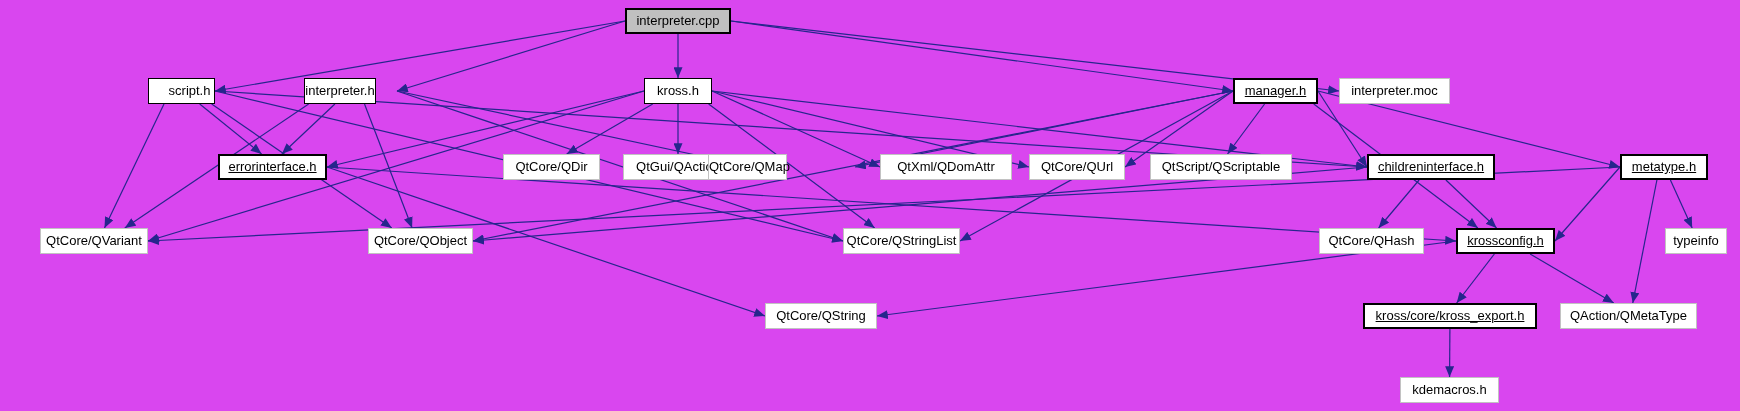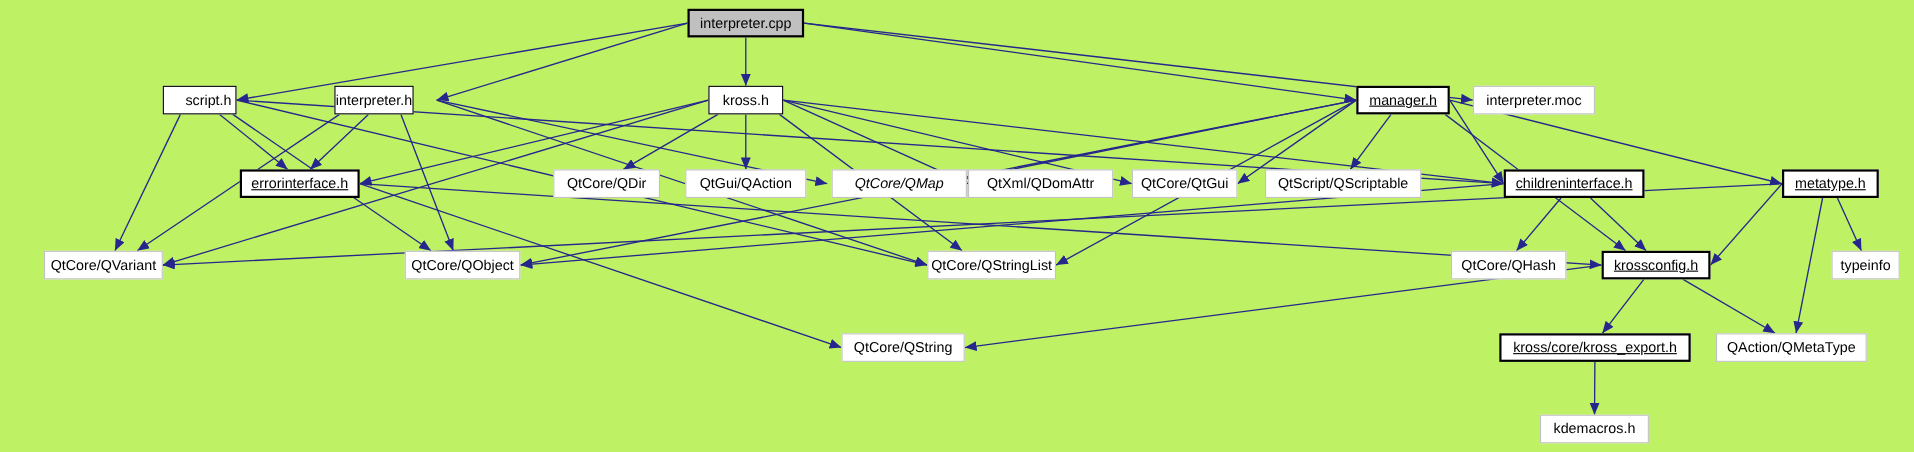--- a/index.html
+++ b/index.html
@@ -4,21 +4,21 @@
 <style>
   html, body {
     margin: 0;
     padding: 0;
     background: #ffffff;
   }
   #graph {
     position: relative;
     width: 1740px;
     height: 411px;
-    background: #bef264;
+    background: #d946ef;
     font-family: "Liberation Sans", sans-serif;
     overflow: hidden;
   }
   #edges {
     position: absolute;
     left: 0;
     top: 0;
   }
   .node {
     position: absolute;
@@ -110,23 +110,23 @@
   <div id="nodes">
       <div class="node main" style="left: 625px; top: 8px; width: 106px;">interpreter.cpp</div>
       <div class="node doc" style="left: 148px; top: 78px; width: 67px; padding-left: 16px;">script.h</div>
       <div class="node doc" style="left: 304px; top: 78px; width: 72px;">interpreter.h</div>
       <div class="node doc" style="left: 644px; top: 78px; width: 68px;">kross.h</div>
       <div class="node bold" style="left: 1233px; top: 78px; width: 85px;">manager.h</div>
       <div class="node ext" style="left: 1339px; top: 78px; width: 111px;">interpreter.moc</div>
       <div class="node bold" style="left: 218px; top: 154px; width: 109px;">errorinterface.h</div>
       <div class="node ext" style="left: 503px; top: 154px; width: 97px;">QtCore/QDir</div>
       <div class="node ext" style="left: 623px; top: 154px; width: 110px;">QtGui/QAction</div>
-      <div class="node ext" style="left: 756px; top: 154px; width: 123px; font-style: italic;">QtCore/QMap</div>
+      <div class="node ext" style="left: 708px; top: 154px; width: 79px;">QtCore/QMap</div>
       <div class="node ext" style="left: 880px; top: 154px; width: 132px;">QtXml/QDomAttr</div>
-      <div class="node ext" style="left: 1029px; top: 154px; width: 96px;">QtCore/QtGui</div>
+      <div class="node ext" style="left: 1029px; top: 154px; width: 96px;">QtCore/QUrl</div>
       <div class="node ext" style="left: 1150px; top: 154px; width: 142px;">QtScript/QScriptable</div>
       <div class="node bold" style="left: 1367px; top: 154px; width: 128px;">childreninterface.h</div>
       <div class="node bold" style="left: 1620px; top: 154px; width: 88px;">metatype.h</div>
       <div class="node ext" style="left: 40px; top: 228px; width: 108px;">QtCore/QVariant</div>
       <div class="node ext" style="left: 368px; top: 228px; width: 105px;">QtCore/QObject</div>
       <div class="node ext" style="left: 843px; top: 228px; width: 117px;">QtCore/QStringList</div>
       <div class="node ext" style="left: 1319px; top: 228px; width: 105px;">QtCore/QHash</div>
       <div class="node bold" style="left: 1456px; top: 228px; width: 99px;">krossconfig.h</div>
       <div class="node ext" style="left: 1665px; top: 228px; width: 62px;">typeinfo</div>
       <div class="node ext" style="left: 765px; top: 303px; width: 112px;">QtCore/QString</div>

